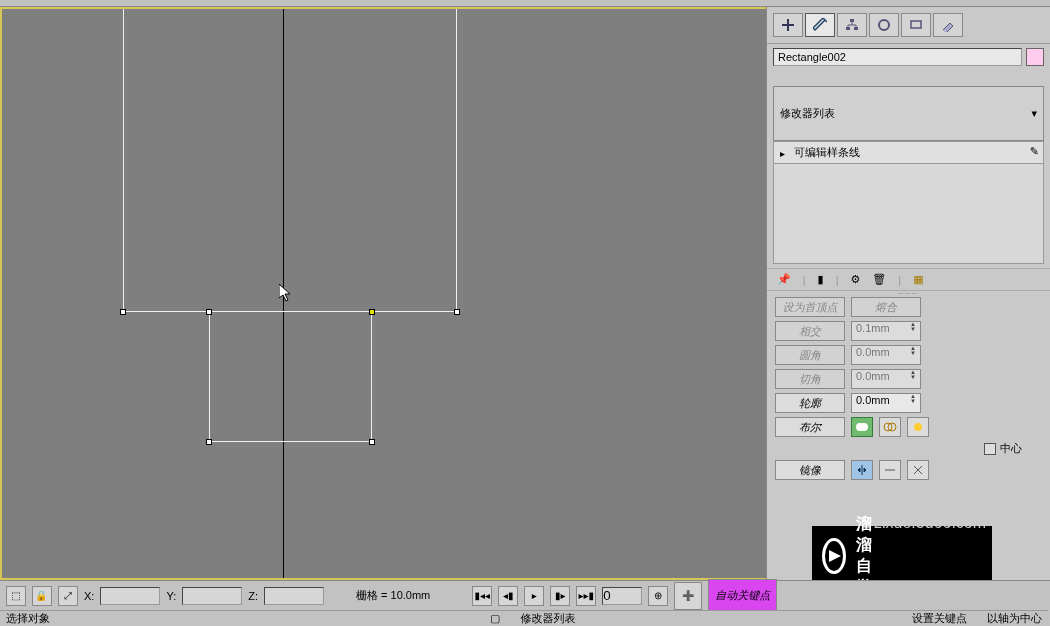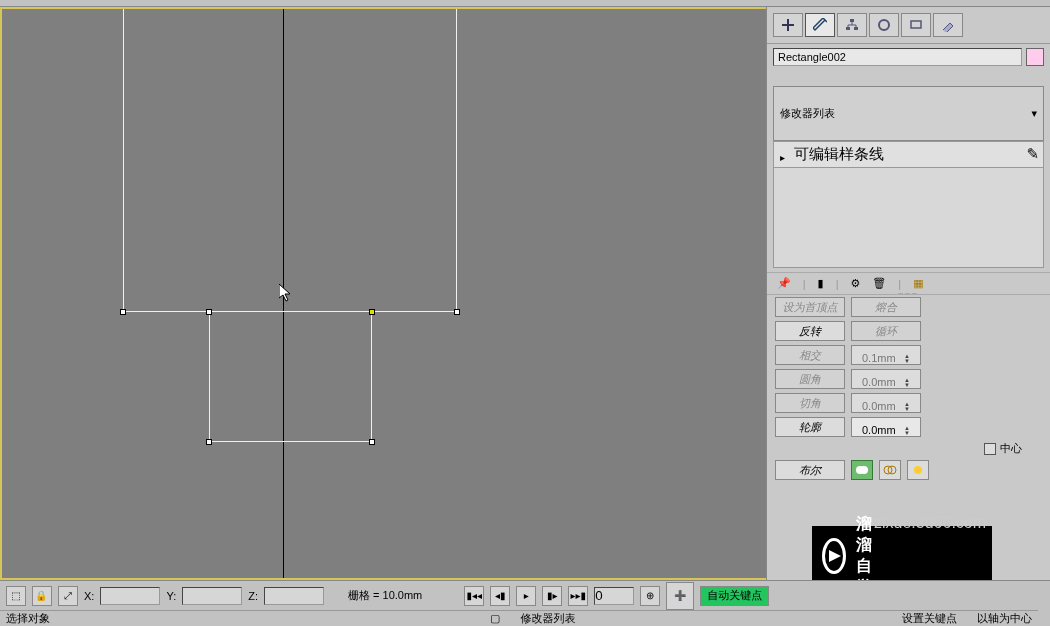--- a/index.html
+++ b/index.html
@@ -16,49 +16,49 @@
   .cursor { position:absolute; width:0; height:0; left:277px; top:275px; }
   .cursor svg { position:absolute; }
   .right-panel { position:absolute; right:0; top:7px; width:284px; bottom:46px; background:#c9c9c9; border-left:1px solid #888; }
   .tab-row { display:flex; gap:2px; padding:6px; border-bottom:1px solid #999; }
   .tab-btn { width:30px; height:24px; background:#d4d4d4; border:1px solid #888; display:flex; align-items:center; justify-content:center; cursor:pointer; }
   .tab-btn.active { background:#e8e8e8; border:1px solid #555; }
   .name-row { display:flex; padding:4px 6px; gap:4px; align-items:center; }
   .obj-name { flex:1; background:#e8e8e8; border:1px inset #999; padding:2px 4px; height:18px; font-size:11px; }
   .color-swatch { width:18px; height:18px; background:#fce; border:1px solid #666; }
   .modlist-label { padding:19px 6px; background:#d0d0d0; border:1px solid #888; margin:16px 6px 0 6px; font-size:11px; display:flex; justify-content:space-between; align-items:center; }
-  .mod-item { background:#e0e0e0; margin:0 6px; padding:3px 19px 3px 20px; border:1px solid #999; position:relative; font-size:15px; }
+  .mod-item { background:#e0e0e0; margin:0 6px; padding:3px 19px 3px 20px; border:1px solid #999; position:relative; font-size:11px; }
   .mod-item .tri { position:absolute; left:6px; top:5px; }
   .mod-item .edit-icon { position:absolute; right:4px; top:3px; }
   .mod-stack-area { height:100px; background:#d8d8d8; margin:0 6px 4px 6px; border:1px solid #999; border-top:none; }
   .mod-tool-row { display:flex; gap:12px; padding:4px 10px; align-items:center; border-top:1px solid #aaa; border-bottom:1px solid #aaa; }
   .mod-tool-row span { cursor:pointer; }
   .params { position:absolute; top:278px; left:0; right:0; bottom:0; overflow:hidden; padding:4px 8px; }
   .param-drag { height:4px; text-align:center; color:#777; letter-spacing:2px; font-size:8px; margin-bottom:4px; }
   .param-row { display:flex; gap:6px; margin-bottom:4px; align-items:center; }
   .btn { flex:0 0 70px; height:20px; background:#dcdcdc; border:1px solid #888; display:flex; align-items:center; justify-content:center; font-size:11px; cursor:pointer;font-style:italic; }
   .btn.disabled { color:#888; background:#d2d2d2; }
-  .spinner { display:flex; align-items:flex-end; background:#dcdcdc; border:1px solid #888; height:20px; width:70px; padding:0 10px; font-size:11px; color:#777; justify-content:space-between; }
+  .spinner { display:flex; align-items:flex-start; background:#dcdcdc; border:1px solid #888; height:20px; width:70px; padding:0 4px; font-size:11px; color:#777; justify-content:space-between; }
   .spinner .arrows { display:flex; flex-direction:column; font-size:6px; line-height:5px; color:#444; }
   .spinner.enabled { color:#000; background:#e8e8e8; }
   .chk { width:12px; height:12px; border:1px solid #555; background:#ddd; display:inline-block; }
   .icon-btn { width:22px; height:20px; border:1px solid #888; background:#dcdcdc; display:flex; align-items:center; justify-content:center; cursor:pointer; }
   .icon-btn.green { background:#6fbb6f; border-color:#357a35; }
   .icon-btn.blue { background:#a0c4e6; }
   .copy-row-redbox { border:2px solid #d00; padding:1px 2px; }
   .watermark { position:absolute; right:58px; bottom:40px; width:180px; height:60px; background:#000; display:flex; align-items:center; padding:0 10px; gap:10px; }
   .wm-logo { width:36px; height:36px; border:3px solid #fff; border-radius:50%; display:flex; align-items:center; justify-content:center; }
   .wm-text { color:#fff; display:flex; flex-direction:row; }
   .wm-text .cn { font-size:16px; letter-spacing:2px; font-weight:bold; }
   .wm-text .en { font-size:16px; color:#ccc; }
   .timeline { position:absolute; left:0; right:0; bottom:16px; height:30px; background:#c2c2c2; border-top:1px solid #888; display:flex; align-items:center; padding:0 6px; gap:6px; }
   .tl-btn { width:20px; height:20px; border:1px solid #888; background:#d6d6d6; display:flex; align-items:center; justify-content:center; cursor:pointer; font-size:10px; }
   .coord-input { width:60px; height:18px; background:#d6d6d6; border:1px inset #999; }
-  .statusbar { position:absolute; left:0; right:12px; bottom:0; height:16px; background:#c2c2c2; border-top:1px solid #999; display:flex; align-items:center; padding:0 6px; gap:20px; font-size:11px; }
-  .autokey { background:#22c55e; border:1px solid #888; padding:2px 6px; height:20px; display:flex; align-items:center; font-size:11px; }
+  .statusbar { position:absolute; left:0; right:2px; bottom:0; height:16px; background:#c2c2c2; border-top:1px solid #999; display:flex; align-items:center; padding:0 6px; gap:20px; font-size:11px; }
+  .autokey { background:#d946ef; border:1px solid #888; padding:16px 6px; height:20px; display:flex; align-items:center; font-size:11px;font-style:italic; }
   .spacer { flex:1; }
   .tri-right::before { content:"▸"; font-size:10px; }
 </style>
 </head>
 <body>
 
 <div class="top-toolbar"></div>
 
 <div class="viewport">
   <div class="axis-v"></div>
@@ -145,24 +145,20 @@
   </div>
 
   <div class="params">
     <div class="param-drag">┄┄┄</div>
 
     <div class="param-row">
       <div class="btn disabled">设为首顶点</div>
       <div class="btn disabled">熔合</div>
     </div>
     <div class="param-row">
-      <div class="btn">反转</div>
-      <div class="btn disabled">循环</div>
-    </div>
-    <div class="param-row">
       <div class="btn disabled">相交</div>
       <div class="spinner">
           <span>0.1mm</span>
           <span class="arrows">▲<br>▼</span>
         </div>
     </div>
     <div class="param-row">
       <div class="btn disabled">圆角</div>
       <div class="spinner">
           <span>0.0mm</span>
@@ -176,41 +172,59 @@
           <span class="arrows">▲<br>▼</span>
         </div>
     </div>
     <div class="param-row">
       <div class="btn">轮廓</div>
       <div class="spinner enabled">
           <span>0.0mm</span>
           <span class="arrows">▲<br>▼</span>
         </div>
     </div>
+    <div class="param-row">
+      <div class="btn">布尔</div>
+      <div class="icon-btn green">
+          <svg width="14" height="14">
+            <circle cx="5" cy="7" r="4" fill="#fff"></circle>
+            <circle cx="9" cy="7" r="4" fill="#fff"></circle>
+          </svg>
+        </div>
+      <div class="icon-btn">
+          <svg width="14" height="14">
+            <circle cx="5" cy="7" r="4" fill="none" stroke="#a70"></circle>
+            <circle cx="9" cy="7" r="4" fill="none" stroke="#a70"></circle>
+          </svg>
+        </div>
+      <div class="icon-btn">
+          <svg width="14" height="14">
+            <circle cx="7" cy="7" r="4" fill="#fc3"></circle>
+          </svg>
+        </div>
+    </div>
     <div class="param-row" style="justify-content:flex-end; padding-right:20px; gap:4px;">
       <span class="chk"></span>
       <span>中心</span>
     </div>
     <div class="param-row">
-      <div class="btn">布尔</div>
-      <div class="icon-btn green">
-          <svg width="14" height="14">
-            <circle cx="5" cy="7" r="4" fill="#fff"></circle>
-            <circle cx="9" cy="7" r="4" fill="#fff"></circle>
-          </svg>
-        </div>
-      <div class="icon-btn">
-          <svg width="14" height="14">
-            <circle cx="5" cy="7" r="4" fill="none" stroke="#a70"></circle>
-            <circle cx="9" cy="7" r="4" fill="none" stroke="#a70"></circle>
-          </svg>
-        </div>
-      <div class="icon-btn">
-          <svg width="14" height="14">
-            <circle cx="7" cy="7" r="4" fill="#fc3"></circle>
+      <div class="btn">镜像</div>
+      <div class="icon-btn blue">
+          <svg width="14" height="14">
+            <path d="M7 2 L7 12 M3 7 L5 5 L5 9 Z M11 7 L9 5 L9 9 Z" stroke="#135" fill="#135"></path>
+          </svg>
+        </div>
+      <div class="icon-btn">
+          <svg width="14" height="14">
+            <path d="M2 7 L12 7" stroke="#555"></path>
+          </svg>
+        </div>
+      <div class="icon-btn">
+          <svg width="14" height="14">
+            <path d="M3 3 L11 11 M11 3 L3 11" stroke="#555"></path>
           </svg>
         </div>
     </div>
   </div>
 </div>
 
 <div class="watermark">
   <div class="wm-logo">
     <svg width="18" height="18">
         <path d="M4 3 L4 15 L16 9 Z" fill="#fff"></path>
@@ -225,21 +239,21 @@
 <div class="timeline">
   <div class="tl-btn">⬚</div>
   <div class="tl-btn">🔒</div>
   <div class="tl-btn">⤢</div>
   <span>X:</span>
   <input class="coord-input" style="">
   <span>Y:</span>
   <input class="coord-input" style="">
   <span>Z:</span>
   <input class="coord-input" style="">
-  <span style="margin-left:18px;">栅格 = 10.0mm</span>
+  <span style="margin-left:26px;">栅格 = 10.0mm</span>
   <div style="width:30px"></div>
   <div class="tl-btn">▮◂◂</div>
   <div class="tl-btn">◂▮</div>
   <div class="tl-btn">▸</div>
   <div class="tl-btn">▮▸</div>
   <div class="tl-btn">▸▸▮</div>
   <input class="coord-input" style="width: 40px;" value="0">
   <div class="tl-btn">⊕</div>
   <div class="tl-btn" style="width:28px;height:28px">➕</div>
   <div class="autokey">自动关键点</div>

